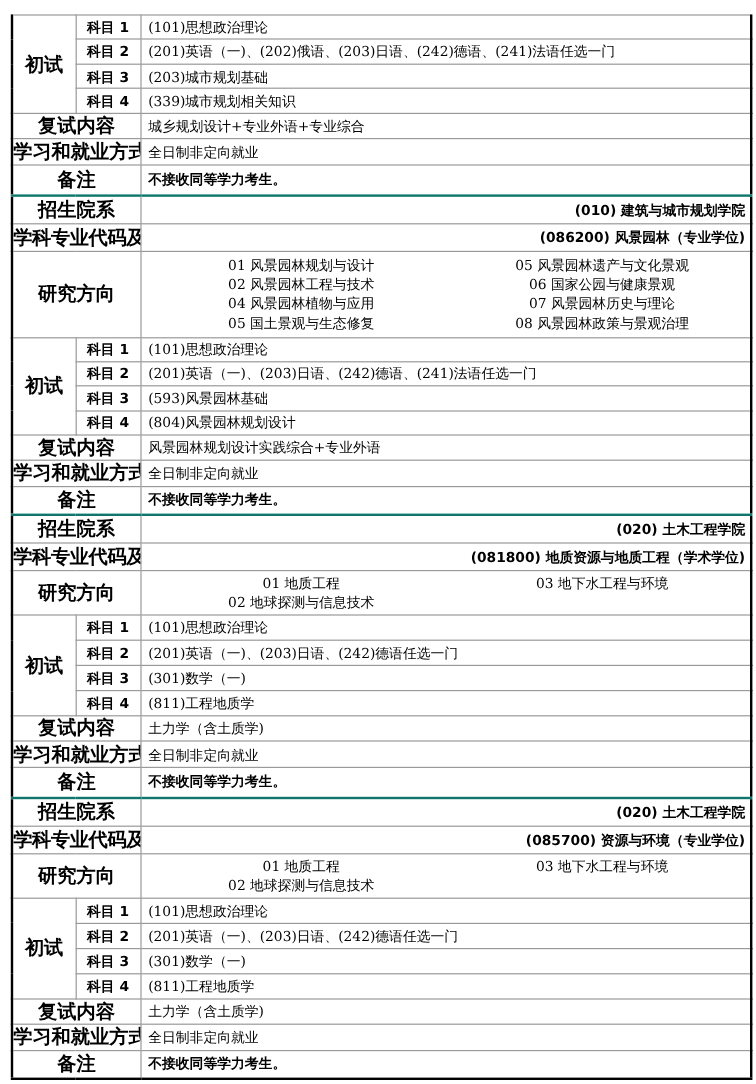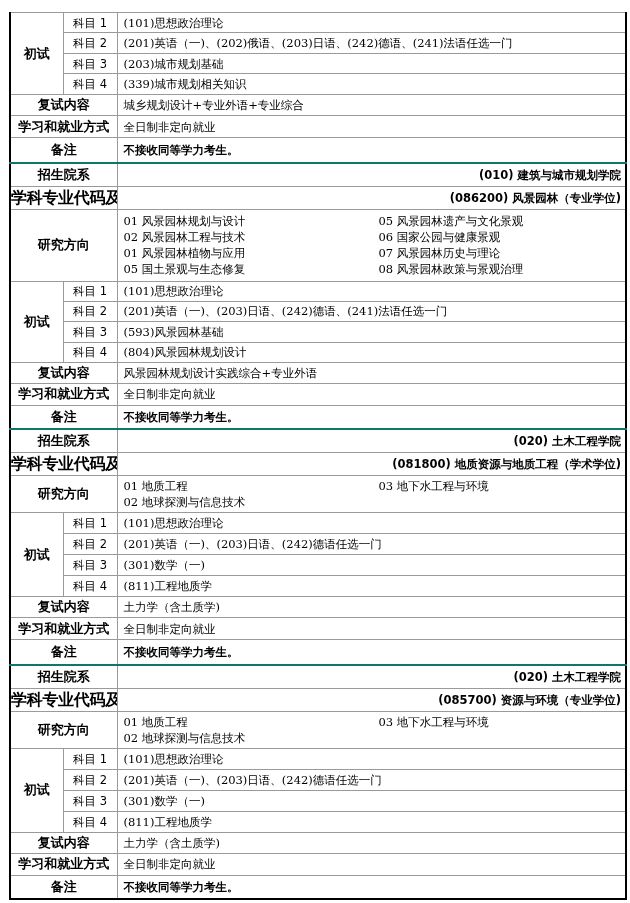--- a/index.html
+++ b/index.html
@@ -3,29 +3,29 @@
 <meta charset="utf-8">
 <style>
   html, body { margin:0; padding:0; background:#ffffff; }
   body { width:630px; height:903px; position:relative; overflow:hidden;
          font-family:"DejaVu Serif", "Liberation Serif", serif; color:#000; }
   .sheet { position:absolute; left:9px; top:12px; width:616px; }
   table { border-collapse:collapse; width:616px; table-layout:fixed;
           border-left:2px solid #000; border-right:2px solid #000; }
   td { border:1px solid #9a9a9a; padding:0 0 0 6px; font-size:11.5px;
        line-height:14px; vertical-align:middle; white-space:nowrap; overflow:hidden; }
-  td.lbl { text-align:center; font-weight:bold; padding:0; font-family:"DejaVu Sans","Liberation Sans",sans-serif; font-size:13px; }
+  td.lbl { text-align:center; font-weight:bold; padding:0; font-family:"DejaVu Sans","Liberation Sans",sans-serif; font-size:16px; }
   td.lbl.small { font-size:16px; letter-spacing:-0.3px; }
-  td.sub { text-align:center; font-weight:normal; padding:0; font-family:"DejaVu Sans","Liberation Sans",sans-serif; }
+  td.sub { text-align:center; font-weight:bold; padding:0; font-family:"DejaVu Sans","Liberation Sans",sans-serif; }
   td.center { text-align:right; font-weight:bold; padding:4px; font-family:"DejaVu Sans","Liberation Sans",sans-serif; }
   td.bold { font-weight:bold; font-family:Liberation Serif, serif; }
   tr.blockstart td { border-top:2px solid #0f766e; }
   tr.last td { border-bottom:2px solid #000; }
   .dirs { display:grid; grid-template-columns:255px 1fr; row-gap:0; padding:2px 0; }
-  .dirs span { display:block; line-height:16px; }
+  .dirs span { display:block; line-height:16px;text-align:center; }
 </style>
 </head>
 <body>
 
 <div class="sheet">
 <table>
   <colgroup>
         <col style="width:53px">
         <col style="width:54px">
         <col style="width:509px">
@@ -71,21 +71,21 @@
     <td class="center">(086200) 风景园林（专业学位)</td>
   </tr>
   <tr style="height:72px">
     <td class="lbl" colspan="2">研究方向</td>
     <td>
       <div class="dirs">
         <span>01 风景园林规划与设计</span>
         <span>05 风景园林遗产与文化景观</span>
         <span>02 风景园林工程与技术</span>
         <span>06 国家公园与健康景观</span>
-        <span>01 风景园林植物与应用</span>
+        <span>04 风景园林植物与应用</span>
         <span>07 风景园林历史与理论</span>
         <span>05 国土景观与生态修复</span>
         <span>08 风景园林政策与景观治理</span>
       </div>
     </td>
   </tr>
   <tr style="height:20px">
     <td class="lbl" rowspan="4">初试</td>
     <td class="sub">科目 1</td>
     <td>(101)思想政治理论</td>

